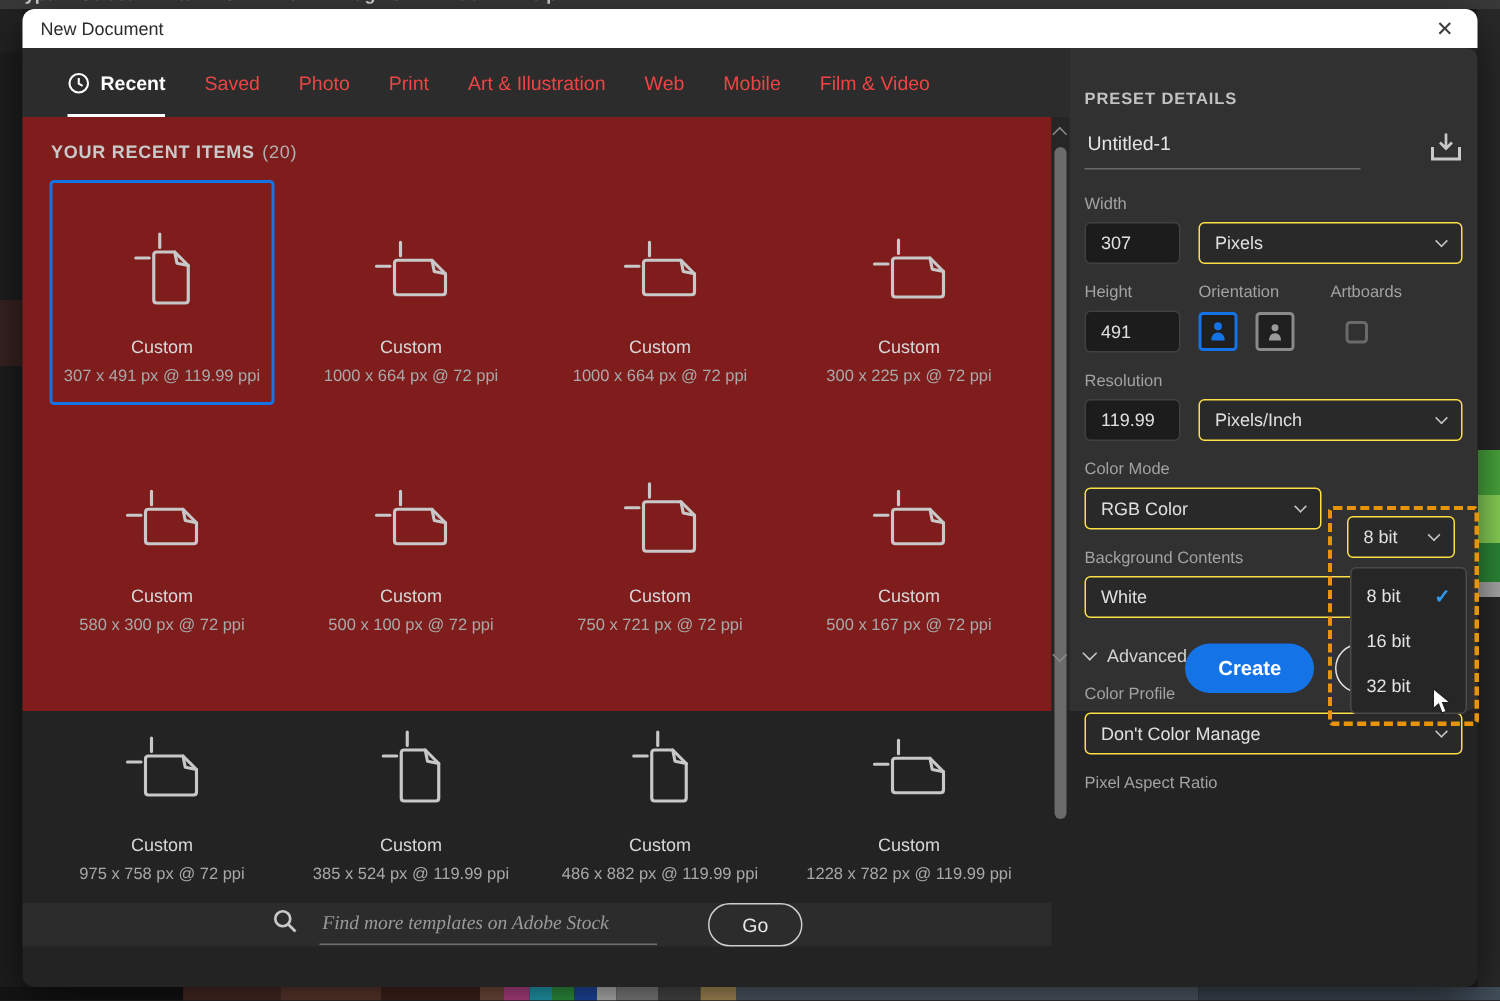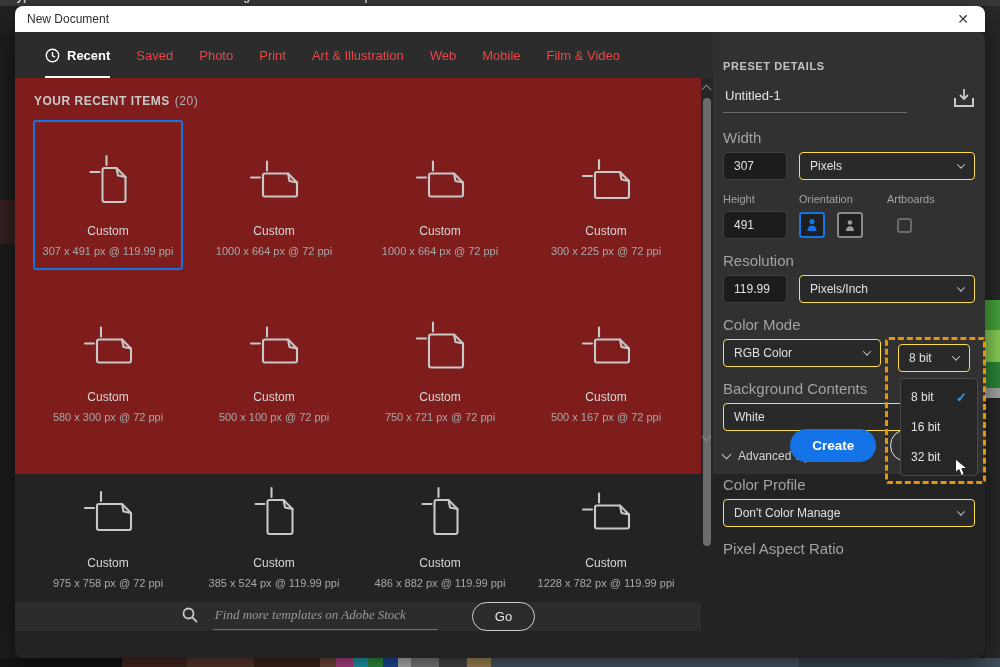--- a/index.html
+++ b/index.html
@@ -58,21 +58,21 @@
   .vscroll .chev.up { top:8px; transform:rotate(-135deg); }
   .vscroll .chev.down { bottom:34px; transform:rotate(45deg); }
   .vscroll .thumb { position:absolute; left:2px; top:20px; width:8px; height:448px; background:#6b6b6b; border-radius:4px; }
 
   
   .right-panel { flex:1; background:#313131; border-radius:0 8px 8px 0; position:relative; padding:0 10px 0 10px; }
   .section-title { margin-top:28px; font-size:11px; font-weight:bold; letter-spacing:.6px; color:#c2c2c2; }
   .name-row { display:flex; align-items:flex-start; margin-top:16px;gap:28px; }
   .name-field { flex:1; font-size:13px; color:#e3e3e3; border-bottom:1px solid #6a6a6a; padding:0 2px 9px; margin-right:18px; }
   .save-icon { margin-bottom:4px; }
-  .f-label { font-size:15px; color:#a2a2a2; margin:13px 0 6px; }
+  .f-label { font-size:11px; color:#a2a2a2; margin:13px 0 6px; }
   .row { display:flex; gap:12px; align-items:center; }
   .num-input { width:64px; height:28px; background:#1c1c1c; border:1px solid #404040; border-radius:4px;
                color:#e0e0e0; font-size:12px; padding-left:10px; font-family:inherit; }
   .dd { height:28px; background:#292929; border:1px solid #fde047; border-radius:4px; display:flex; align-items:center;
         padding:0 10px; font-size:12px; color:#e0e0e0; }
   .dd .chev { margin-left:auto; width:6px; height:6px; border-right:1.6px solid #c8c8c8; border-bottom:1.6px solid #c8c8c8; transform:rotate(45deg) translate(-1px,-1px); }
   .dd.grow { flex:1; }
   .dd.w158 { width:158px; }
   .labels-3 { display:flex; margin:13px 0 6px; }
   .labels-3 span { font-size:11px; color:#a2a2a2; }

